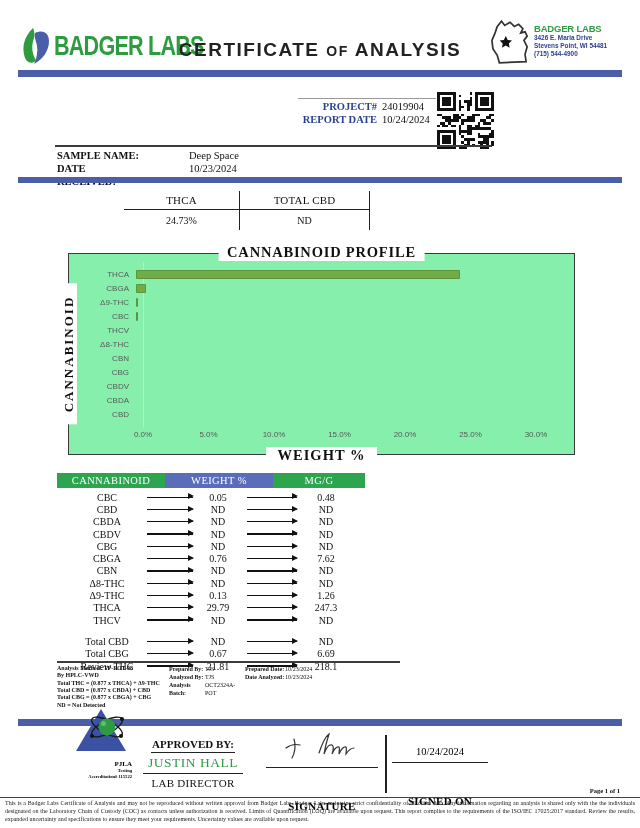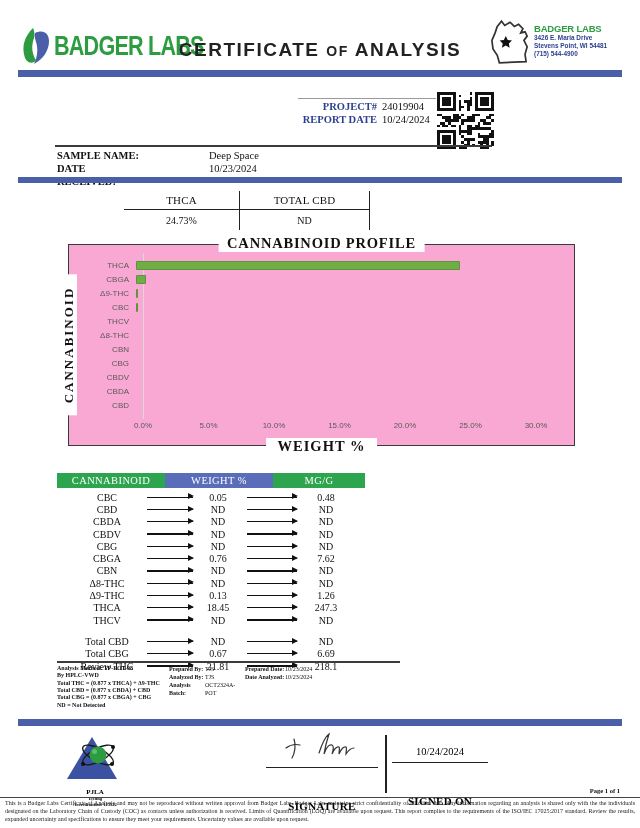--- a/index.html
+++ b/index.html
@@ -25,35 +25,35 @@
   .proj-topline { position:absolute; left:298px; top:98px; width:138px; height:1px; background:#9a9a9a; }
   .project-rows { position:absolute; left:240px; top:101px; width:200px; }
   .prow { display:flex; font-size:10.5px; line-height:1.23; }
   .plabel { width:142px; text-align:right; font-weight:bold; color:#2b3f8f; padding-right:5px; }
   .pvalue { color:#111; }
   .qr { position:absolute; left:437px; top:92px; width:57px; height:57px; }
   .proj-underline { position:absolute; left:55px; top:145px; width:437px; height:1.6px; background:#3c3c3c; }
 
   
   .sample-rows { position:absolute; left:57px; top:149px; }
-  .srow { display:flex; font-size:10.5px; line-height:1.25;gap:20px; }
+  .srow { display:flex; font-size:10.5px; line-height:1.25; }
   .slabel { width:88px; font-weight:bold; color:#111; }
   .svalue { color:#111; padding-left:0;margin-left:44px; }
 
   
   .summary-table { position:absolute; left:124px; top:191px; width:422px; display:flex; }
   .sum-col { text-align:center; }
   .sum-col-0 { width:116px; border-right:1.6px solid #222; }
   .sum-col-1 { width:130px; border-right:1.6px solid #222; }
   .sum-col-2 { width:176px; }
   .sum-h { font-size:11px; color:#111; height:19px; display:flex; align-items:center; justify-content:center; border-bottom:1.6px solid #222; letter-spacing:.2px; }
   .sum-v { font-size:10px; color:#111; height:20px; display:flex; align-items:center; justify-content:center; }
 
   
-  .chart-frame { position:absolute; left:68px; top:244px; width:507px; height:202px; border:1.6px solid #3a3a3a; background:#f9a8d4; }
+  .chart-frame { position:absolute; left:68px; top:253px; width:507px; height:202px; border:1.6px solid #3a3a3a; background:#86efac; }
   .chart-title { position:absolute; top:-10px; left:50%; transform:translateX(-50%); background:#fff; padding:0 9px; font-weight:bold; font-size:14.5px; letter-spacing:.8px; color:#111; white-space:nowrap; }
   .chart-ylabel { position:absolute; top:50%; left:0; transform:translate(-50%,-50%) rotate(-90deg); background:#fff; padding:0 12px; font-weight:bold; font-size:13px; letter-spacing:2px; color:#111; white-space:nowrap; }
   .chart-xlabel { position:absolute; bottom:-10px; left:50%; transform:translateX(-50%); background:#fff; padding:0 12px; font-weight:bold; font-size:14.5px; letter-spacing:1px; color:#111; white-space:nowrap; }
   .chart-plot { position:absolute; inset:0; }
   .chart-vline { position:absolute; left:74px; top:8px; width:1px; height:166px; background:#d9d9d9; }
   .crow { position:absolute; left:0; right:4px; height:14px; display:flex; align-items:center; }
   .clabel { width:67px; text-align:right; padding-right:7px; font-family:"Liberation Sans",sans-serif; font-size:8px; color:#595959; }
   .cbar { height:9px; border-radius:1px; border:.5px solid rgba(0,0,0,.15); }
   .ctick { position:absolute; top:176px; transform:translateX(-50%); font-family:"Liberation Sans",sans-serif; font-size:8px; color:#595959; }
 
@@ -81,21 +81,21 @@
   .notes-left { position:absolute; left:0; top:0; width:112px; }
   .nline { font-weight:bold; line-height:1.22; white-space:nowrap; }
   .notes-pairs { position:absolute; left:112px; top:0; }
   .npair { display:flex; line-height:1.35; }
   .nl  { width:36px; font-weight:bold; }
   .nv  { width:40px; }
   .nl2 { width:40px; font-weight:bold; }
   .nv2 { width:48px; }
 
   
-  .pjla { position:absolute; left:58px; top:735px; width:74px; text-align:center; }
+  .pjla { position:absolute; left:58px; top:707px; width:74px; text-align:right; }
   .pjla-name { font-size:7px; font-weight:bold; margin-top:1px; }
   .pjla-sub { font-size:4.6px; font-weight:bold; line-height:1.2; }
   .appr-col { position:absolute; left:143px; top:738px; width:100px; text-align:center; }
   .appr-by { font-size:11px; font-weight:bold; color:#111; border-bottom:1.6px solid #222; padding-bottom:2px; margin:0 8px; }
   .appr-name { font-size:13.5px; color:#2d9c41; letter-spacing:.5px; border-bottom:1.6px solid #222; padding:2px 0 2px; }
   .appr-title { font-size:11px; color:#111; padding-top:3px; letter-spacing:.3px; }
   .sig-col { position:absolute; left:266px; top:731px; width:112px; text-align:center; }
   .sig-art { height:31px; }
   .sig-line { border-top:1.6px solid #222; margin-top:1px; }
   .sig-label { font-size:11px; font-weight:bold; padding-top:3px; letter-spacing:.3px;margin-top:29px; }
@@ -437,21 +437,21 @@
         <div class="rrow">
           <span class="rname">Δ9-THC</span>
           <div class="rarrow a1"></div>
           <span class="rval1">0.13</span>
           <div class="rarrow a2"></div>
           <span class="rval2">1.26</span>
         </div>
         <div class="rrow">
           <span class="rname">THCA</span>
           <div class="rarrow a1"></div>
-          <span class="rval1">18.45</span>
+          <span class="rval1">29.79</span>
           <div class="rarrow a2"></div>
           <span class="rval2">247.3</span>
         </div>
         <div class="rrow">
           <span class="rname">THCV</span>
           <div class="rarrow a1"></div>
           <span class="rval1">ND</span>
           <div class="rarrow a2"></div>
           <span class="rval2">ND</span>
         </div>
@@ -524,20 +524,25 @@
       <circle cx="27.5" cy="16.5" r="2.5" fill="#6fcf7f" opacity=".7"></circle>
       <circle cx="46" cy="12" r="2" fill="#111"></circle>
       <circle cx="16" cy="29" r="2" fill="#111"></circle>
       <circle cx="45" cy="29" r="2" fill="#111"></circle>
     </svg>
     <div class="pjla-name">PJLA</div>
     <div class="pjla-sub">Testing</div>
     <div class="pjla-sub">Accreditation# 115522</div>
   </div>
 
+  <div class="appr-col">
+    <div class="appr-by">APPROVED BY:</div>
+    <div class="appr-name">JUSTIN HALL</div>
+    <div class="appr-title">LAB DIRECTOR</div>
+  </div>
 
   <div class="sig-col">
     <svg class="sig-art" width="100" height="31" viewBox="0 0 100 31">
       <path d="M22,8 C24,14 23,22 20,27 M14,17 C18,14 24,13 28,14" fill="none" stroke="#333" stroke-width="1.2" stroke-linecap="round"></path>
       <path d="M47,22 C50,13 54,5 57,3 C55,9 53,17 52,23 C54,17 57,13 60,14 C62,15 61,20 60,23 C62,18 65,15 67,16 C68,17 67,21 67,23 C69,18 72,15 74,16 C75,17 74,21 74,23 C76,20 79,17 82,17" fill="none" stroke="#333" stroke-width="1.2" stroke-linecap="round"></path>
     </svg>
     <div class="sig-line"></div>
     <div class="sig-label">SIGNATURE</div>
   </div>
 

